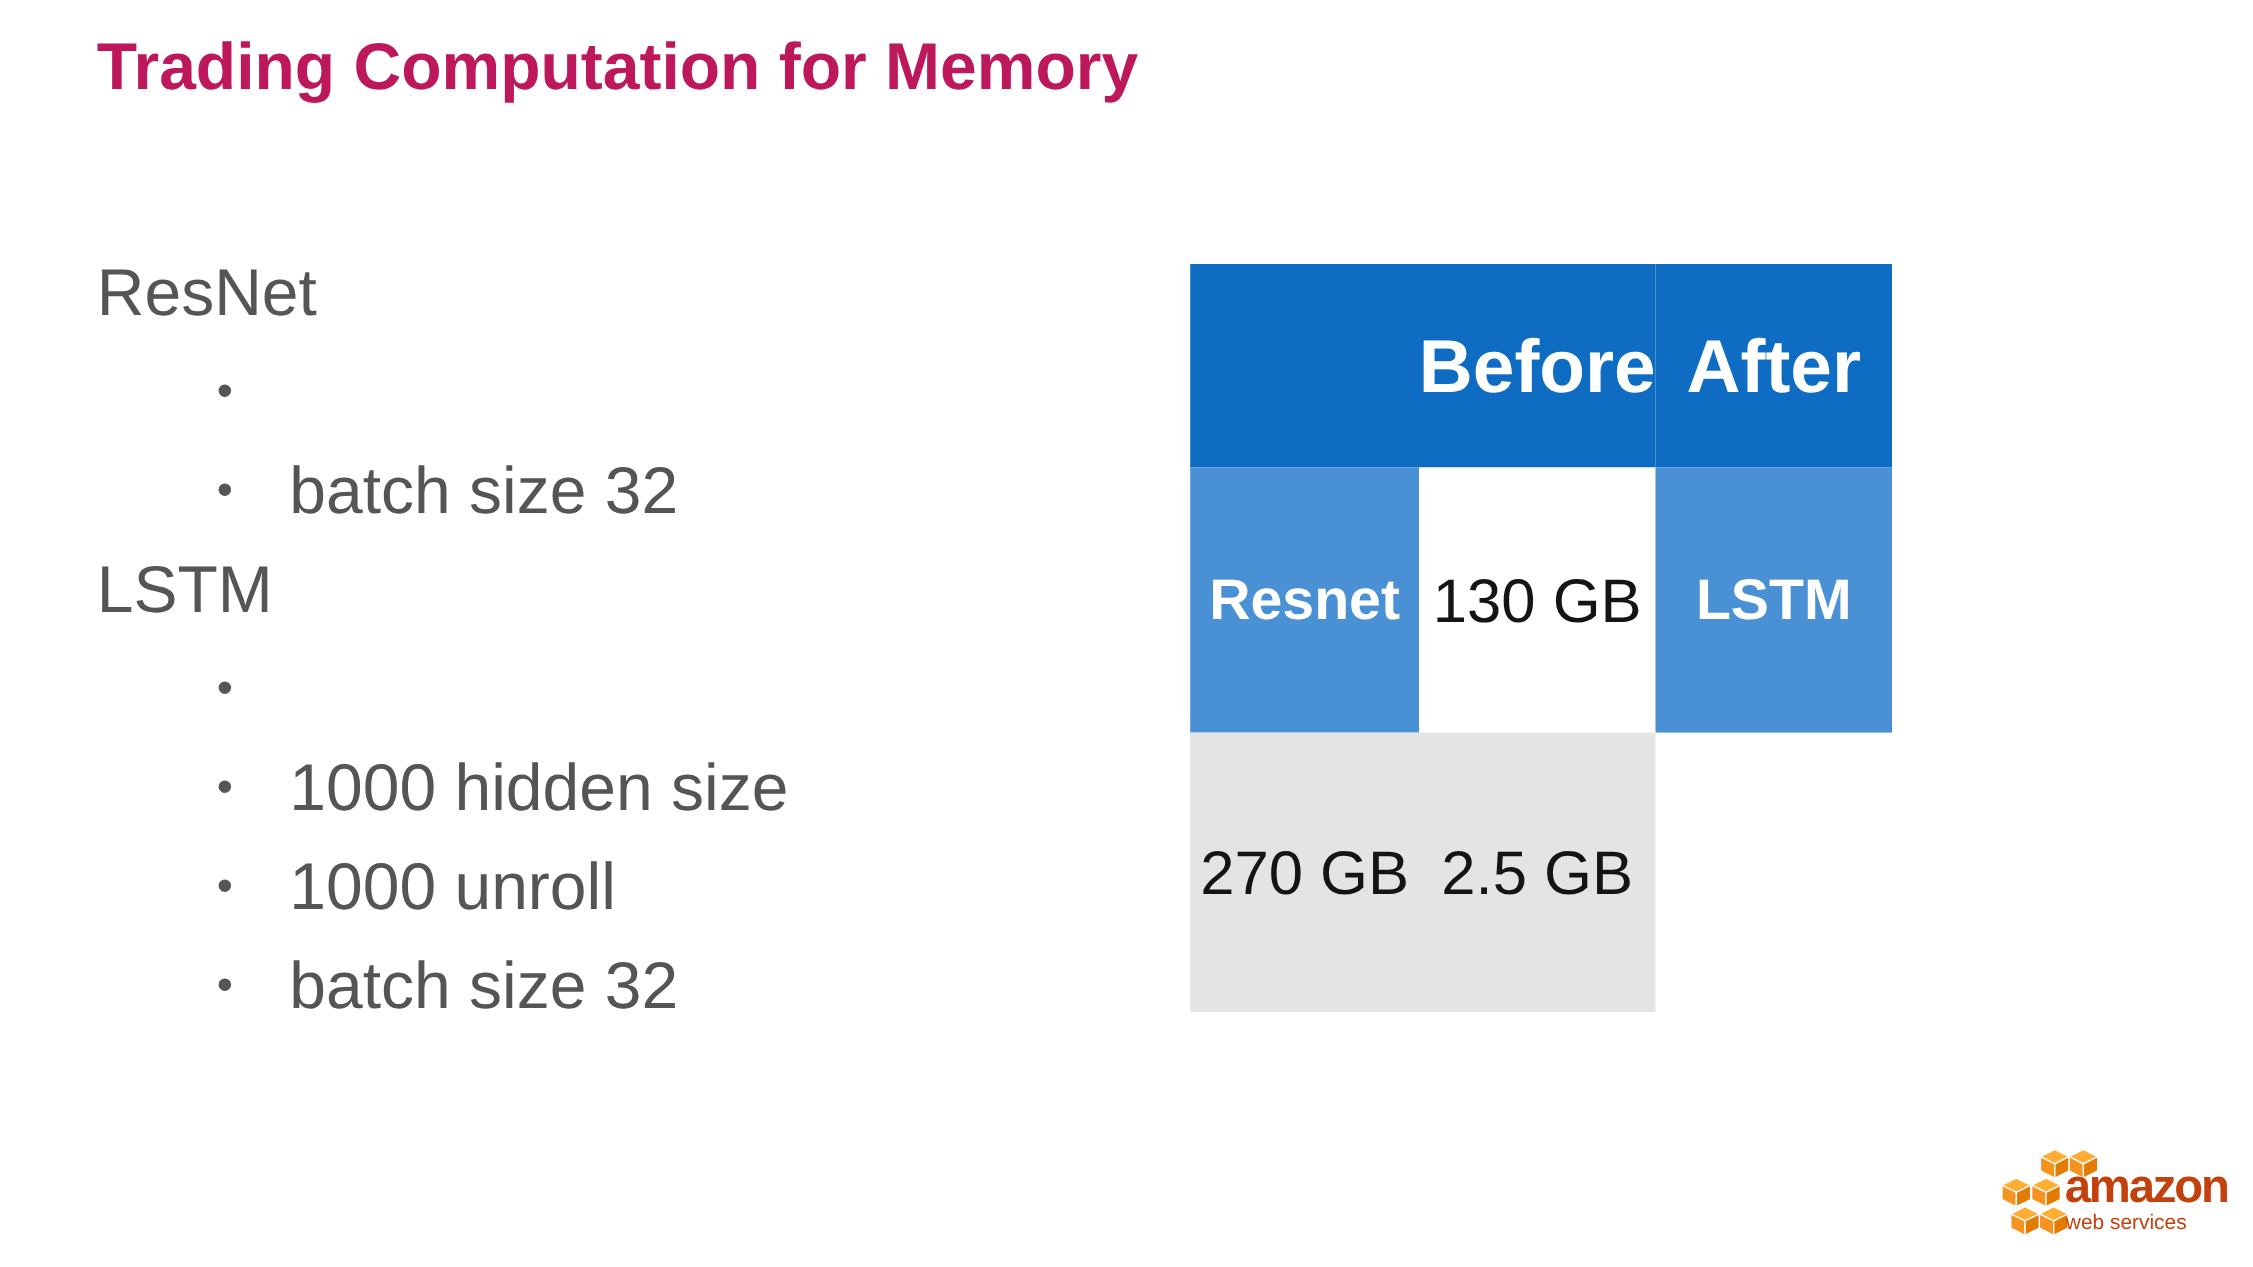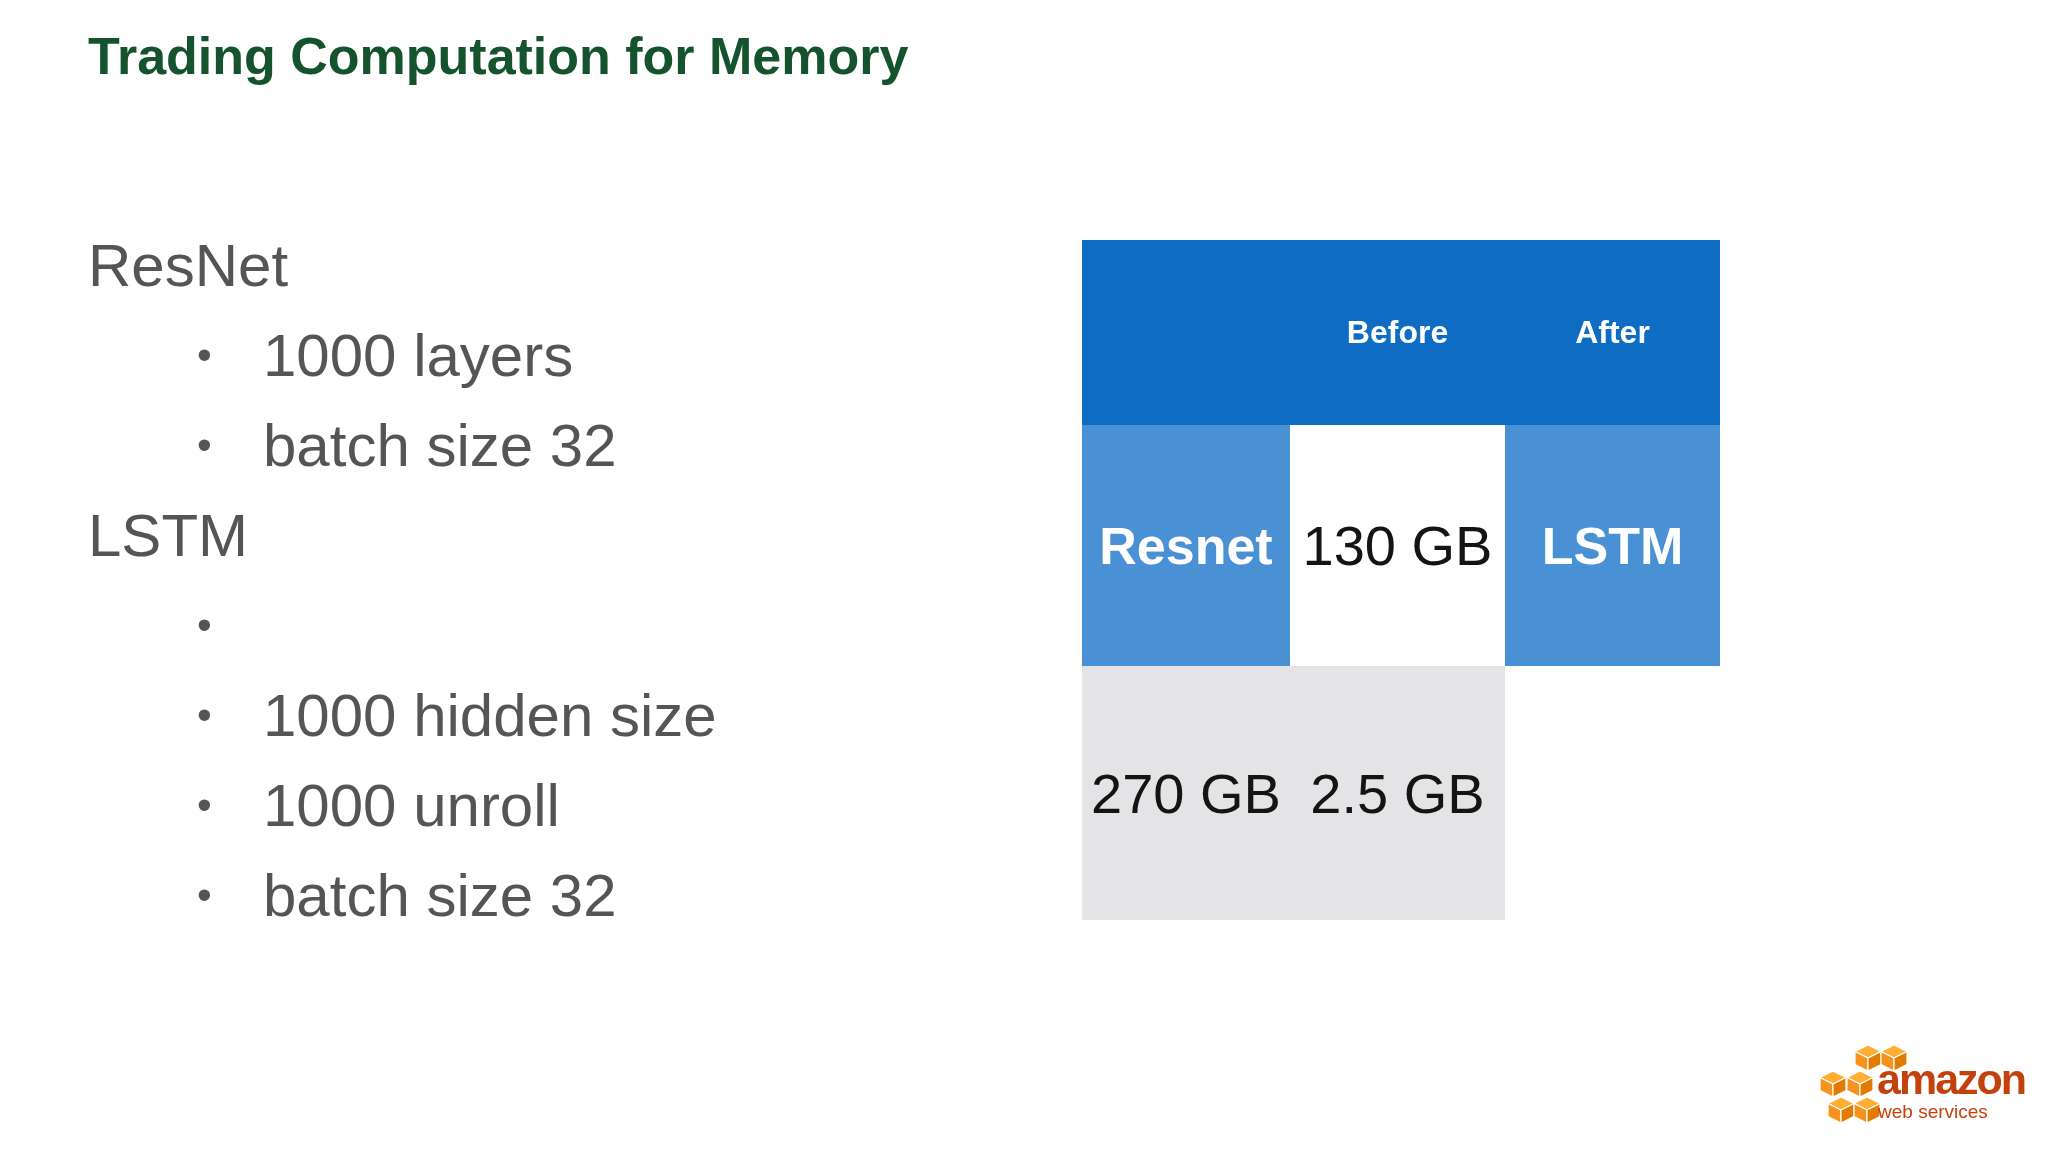--- a/index.html
+++ b/index.html
@@ -11,23 +11,23 @@
     overflow: hidden;
     font-family: "Liberation Sans", sans-serif;
   }
 
   
   .title {
     position: absolute;
     left: 88px;
     top: 26px;
     margin: 0;
-    font-size: 52px;
-    font-weight: bold;
-    color: #14532d;
+    font-size: 60px;
+    font-weight: bold;
+    color: #be185d;
     letter-spacing: 0px;
   }
 
   
   .outline {
     position: absolute;
     left: 88px;
     top: 220px;
     width: 900px;
   }
@@ -58,21 +58,21 @@
   }
   .cell {
     display: flex;
     align-items: center;
     justify-content: center;
   }
   .cell.th {
     background: #0e6cc2;
     color: #ffffff;
     font-weight: bold;
-    font-size: 32px;
+    font-size: 68px;
   }
   .cell.rowlabel {
     background: #4a90d4;
     color: #ffffff;
     font-weight: bold;
     font-size: 52px;
   }
   .cell.val {
     font-size: 56px;
     color: #141414;
@@ -116,21 +116,20 @@
 <div class="slide">
 
   <h1 class="title">Trading Computation for Memory</h1>
 
   <div class="outline">
     <div class="row heading">
       <span>ResNet</span>
     </div>
     <div class="row bullet">
       <span class="dot">•</span>
-      <span>1000 layers</span>
     </div>
     <div class="row bullet">
       <span class="dot">•</span>
       <span>batch size 32</span>
     </div>
     <div class="row heading">
       <span>LSTM</span>
     </div>
     <div class="row bullet">
       <span class="dot">•</span>

